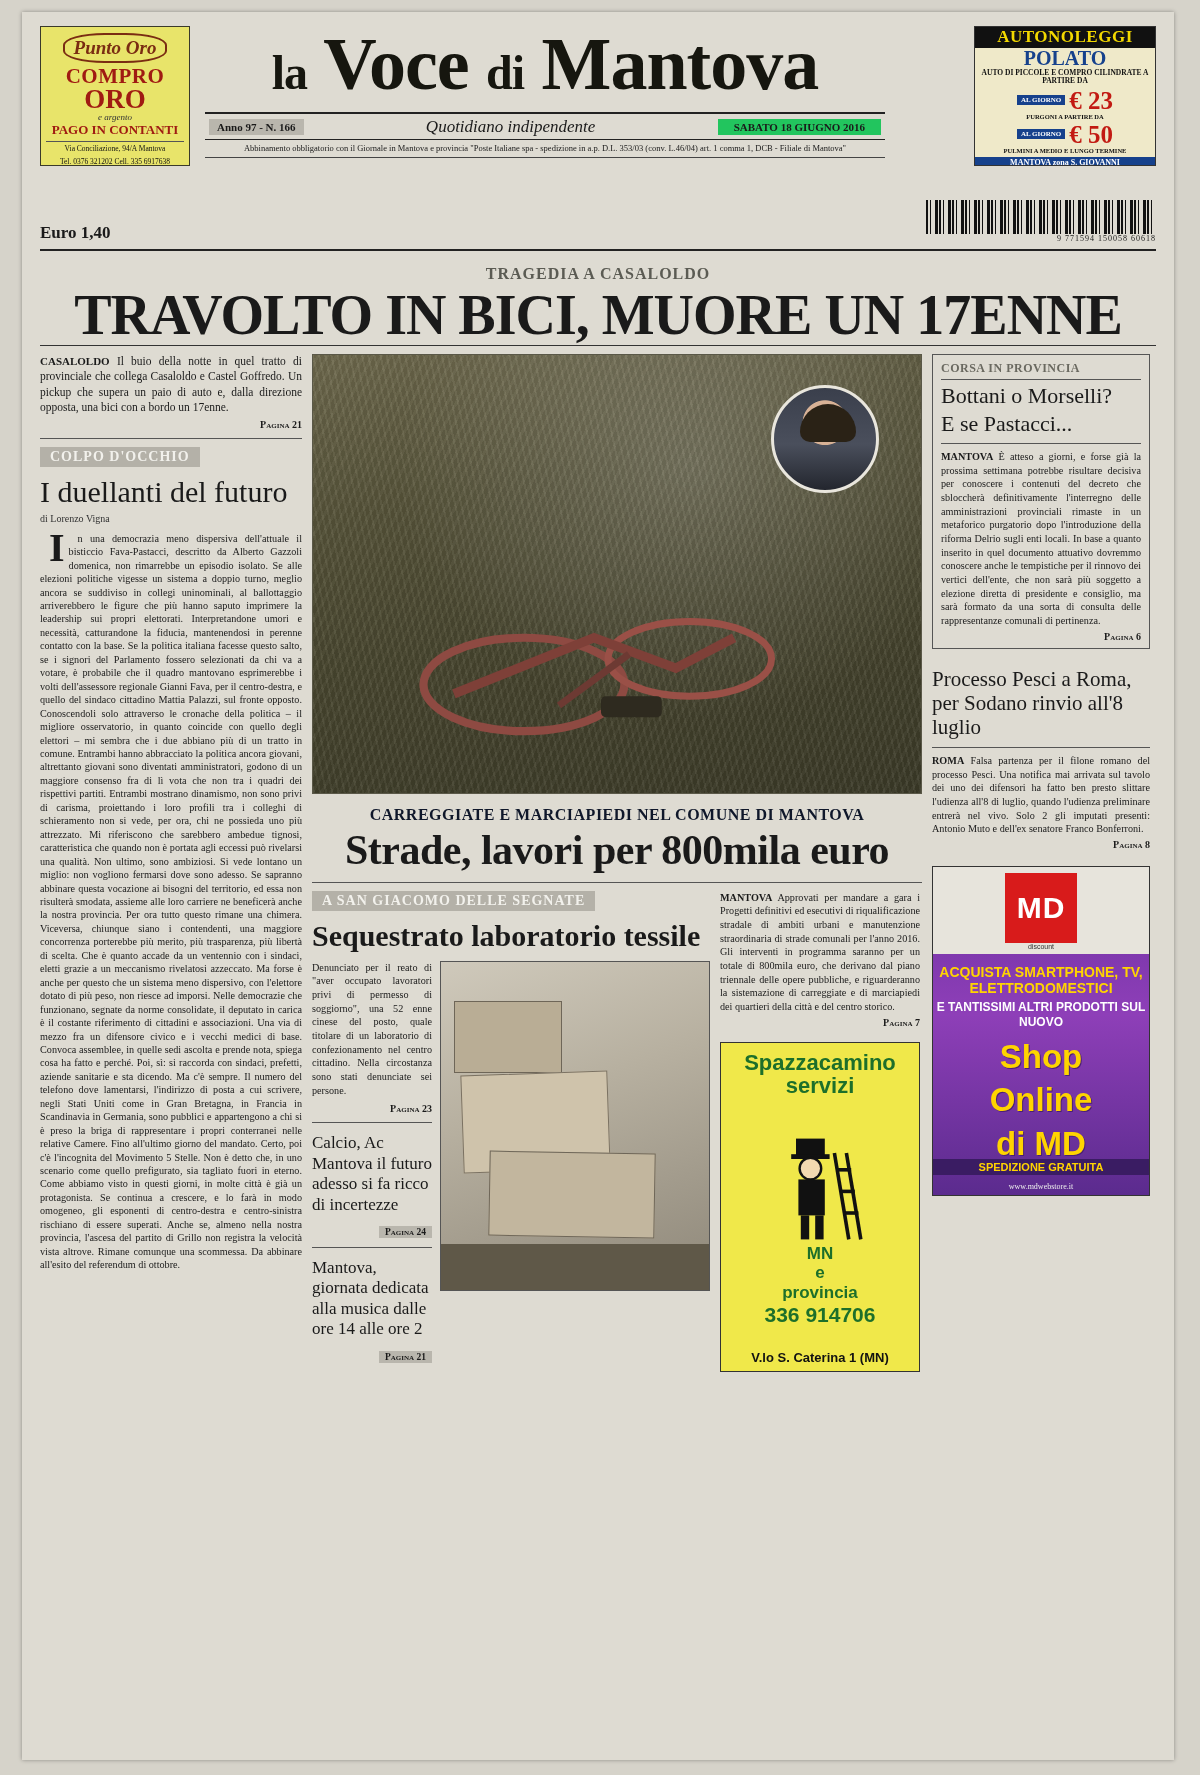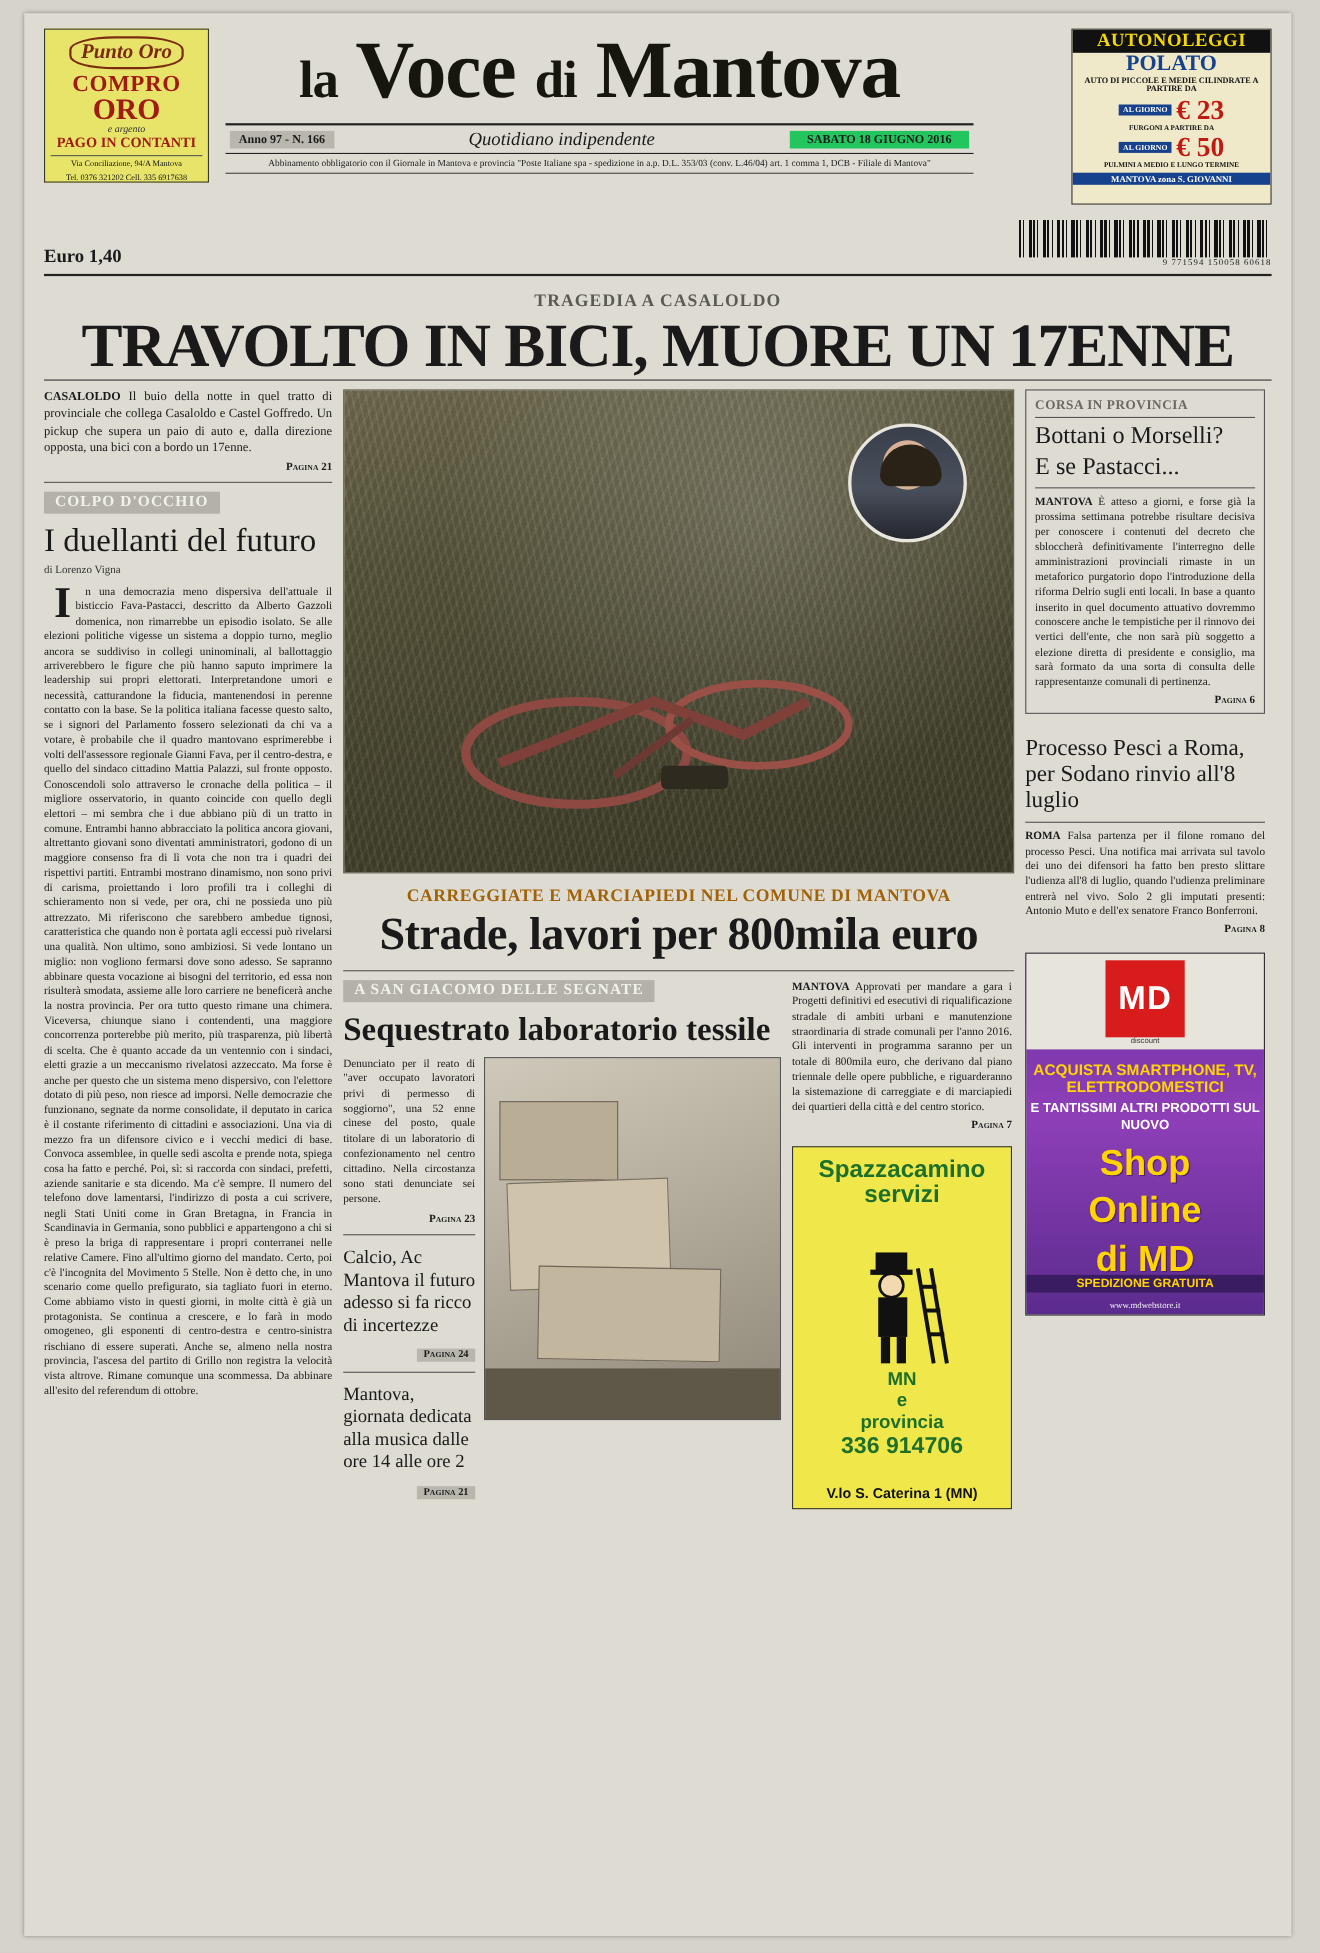--- a/index.html
+++ b/index.html
@@ -76,21 +76,21 @@
     font-size:12px; padding:3px 4px 2px 4px;
   }
   .title-bar .anno { font-weight:bold; font-size:11px; background:#b9b6ad; padding:2px 8px; }
   .title-bar .sub { font-style:italic; font-size:17px; }
   .title-bar .date { font-weight:bold; font-size:11px; background:#22c55e; padding:2px 16px; }
   .abbon {
     font-size:8.5px; text-align:center; border-bottom:1px solid #444;
     padding:3px 0 4px 0;
   }
   .ad-auto {
-    position:absolute; right:0; top:0; width:182px; height:160px;
+    position:absolute; right:0; top:0; width:182px; height:140px;
     background:#efe9c9; border:1px solid #333;
     text-align:center; overflow:hidden;
   }
   .auto-t1 { background:#111; color:#f2d800; font-weight:bold; font-size:17px; letter-spacing:0.5px; line-height:1.1; padding:1px 0;}
   .auto-t2 { color:#16418c; font-weight:bold; font-size:20px; line-height:1.05; }
   .auto-t3 { font-size:7.5px; font-weight:bold; color:#111; line-height:1.15; padding:0 3px;}
   .auto-row { display:flex; align-items:center; justify-content:center; gap:4px; margin-top:2px;}
   .auto-lbl { background:#16418c; color:#fff; font-size:7px; padding:1px 4px; font-weight:bold;}
   .auto-price { color:#c21a12; font-weight:bold; font-size:25px; line-height:1; }
   .auto-note { font-size:6.5px; font-weight:bold; color:#111; }
@@ -178,21 +178,21 @@
     background:
       radial-gradient(circle at 50% 34%, #d8b296 0 26%, rgba(0,0,0,0) 27%),
       linear-gradient(180deg,#3a3f4c 0%,#4a4f5c 55%,#23262e 100%);
     overflow:hidden;
   }
   .inset-portrait::after{
     content:""; position:absolute; left:26px; top:16px; width:56px; height:38px;
     background:#2a2216; border-radius:28px 28px 10px 10px;
   }
   .mid-kicker {
-    text-align:center; font-variant:small-caps; color:#a16207; font-weight:bold;
+    text-align:center; font-variant:small-caps; color:#0f172a; font-weight:bold;
     font-size:16px; letter-spacing:0.5px; margin-top:12px;
   }
   .mid-headline {
     text-align:center; font-size:42px; font-weight:bold; margin-top:2px; letter-spacing:-0.5px;
   }
   .box-right {
     border:1px solid #555; padding:6px 8px;
   }
   .right-kicker { font-variant:small-caps; color:#6a6960; font-weight:bold; font-size:12px; letter-spacing:0.5px;}
   .right-title { font-size:22px; line-height:1.12; margin:4px 0 2px 0;}
@@ -274,21 +274,21 @@
           <span class="anno">Anno 97 - N. 166</span>
           <span class="sub">Quotidiano indipendente</span>
           <span class="date">SABATO 18 GIUGNO 2016</span>
         </div>
         <div class="abbon">Abbinamento obbligatorio con il Giornale in Mantova e provincia "Poste Italiane spa - spedizione in a.p. D.L. 353/03 (conv. L.46/04) art. 1 comma 1, DCB - Filiale di Mantova"</div>
       </div>
 
       <div class="ad-auto">
         <div class="auto-t1">AUTONOLEGGI</div>
         <div class="auto-t2">POLATO</div>
-        <div class="auto-t3">AUTO DI PICCOLE E MEDIE CILINDRATE A PARTIRE DA</div>
+        <div class="auto-t3">AUTO DI PICCOLE E COMPRO CILINDRATE A PARTIRE DA</div>
         <div class="auto-row">
           <span class="auto-lbl">AL GIORNO</span>
           <span class="auto-price">€ 23</span>
         </div>
         <div class="auto-note">FURGONI A PARTIRE DA</div>
         <div class="auto-row">
           <span class="auto-lbl">AL GIORNO</span>
           <span class="auto-price">€ 50</span>
         </div>
         <div class="auto-note">PULMINI A MEDIO E LUNGO TERMINE</div>

